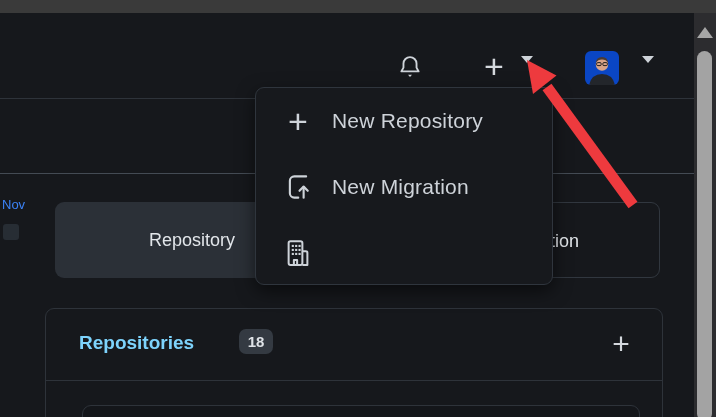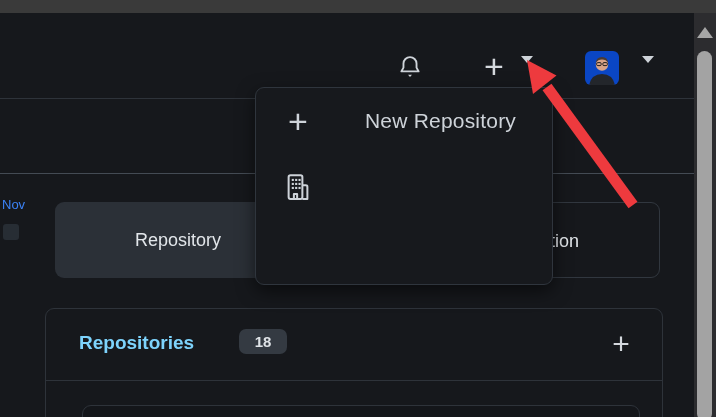--- a/index.html
+++ b/index.html
@@ -20,35 +20,35 @@
   .caret{width:0;height:0;border-left:6px solid transparent;border-right:6px solid transparent;border-top:7px solid #ced3d9;}
   .avatar-btn{left:585px;top:38px;width:34px;height:34px;border-radius:6px;overflow:hidden;}
   .avatar-caret{left:640px;top:50px;width:16px;height:10px;}
   
   .divider-2{position:absolute;left:0;top:173px;width:716px;height:1px;background:#444b54;z-index:1;}
   .month-label{position:absolute;left:2px;top:197px;font-size:13px;color:#3b82f6;z-index:1;}
   .checkbox{position:absolute;left:3px;top:224px;width:16px;height:16px;background:#272d34;border-radius:3px;z-index:1;}
   
   .tab{position:absolute;top:202px;height:76px;border-radius:9px;box-sizing:border-box;z-index:1;font-size:18px;color:#e2e6ea;cursor:pointer;}
   .tab-selected{left:55px;width:405px;background:#2b3037;}
-  .tab-selected .tab-label{position:absolute;left:80px;top:28px;text-align:center;}
+  .tab-selected .tab-label{position:absolute;left:94px;top:28px;text-align:center;}
   .tab-outline{left:420px;width:240px;background:transparent;border:1px solid #31373f;}
   .tab-outline .tab-label{position:absolute;right:80px;top:28px;}
   
   .panel{position:absolute;left:45px;top:308px;width:618px;height:120px;box-sizing:border-box;border:1px solid #2e333a;border-radius:9px 9px 0 0;background:#16181c;z-index:1;}
   .panel-header{position:absolute;left:0;top:0;width:100%;height:72px;border-bottom:1px solid #2e333a;box-sizing:border-box;}
   .panel-title{position:absolute;left:33px;top:23px;font-size:19px;font-weight:bold;color:#7dd3fc;}
-  .count-badge{position:absolute;left:193px;top:20px;min-width:18px;padding:4px 15px;background:#343a42;border-radius:7px;font-size:15px;font-weight:bold;color:#dfe3e7;text-align:center;}
+  .count-badge{position:absolute;left:193px;top:20px;min-width:18px;padding:4px 8px;background:#343a42;border-radius:7px;font-size:15px;font-weight:bold;color:#dfe3e7;text-align:center;}
   .panel-add{position:absolute;right:26px;top:14px;width:30px;height:42px;font-size:30px;font-weight:300;line-height:42px;text-align:center;color:#d4d8dd;background:none;border:none;padding:0;cursor:pointer;}
   .panel-searchbox{position:absolute;left:36px;top:96px;width:558px;height:40px;box-sizing:border-box;border:1px solid #2e333a;border-radius:9px;background:#14161a;}
   
   .dropdown{position:absolute;left:255px;top:87px;width:298px;height:198px;box-sizing:border-box;background:#17191d;border:1px solid #2f353d;border-radius:9px;box-shadow:0 6px 18px rgba(0,0,0,.55);z-index:10;}
   .dd-item{display:flex;align-items:center;height:66px;padding-left:26px;cursor:pointer;}
   .dd-icon{width:32px;height:32px;margin-right:18px;display:flex;align-items:center;justify-content:center;color:#ced3d9;}
-  .dd-label{font-size:21px;color:#ced3d9;letter-spacing:.2px;margin-left:33px;}
+  .dd-label{font-size:21px;color:#ced3d9;letter-spacing:.2px;}
   .dd-plus{font-size:34px;font-weight:300;line-height:32px;color:#ced3d9;}
   
   .scrollbar{position:absolute;right:0;top:13px;width:22px;height:404px;background:#2c2c2f;z-index:30;}
   .scroll-up{position:absolute;left:3px;top:14px;width:0;height:0;border-left:8px solid transparent;border-right:8px solid transparent;border-bottom:11px solid #a6a6a6;}
   .scroll-thumb{position:absolute;left:3px;top:38px;width:15px;height:370px;background:#a3a3a3;border-radius:8px;}
   
   .arrow-svg{position:absolute;left:0;top:0;width:716px;height:417px;z-index:40;pointer-events:none;}
 </style>
 </head>
 <body>
@@ -116,20 +116,30 @@
 
   <nav class="dropdown">
     <div class="dd-item">
       <span class="dd-icon">
         <span class="dd-plus">+</span>
       </span>
       <span class="dd-label">New Repository</span>
     </div>
     <div class="dd-item">
       <span class="dd-icon">
+        <svg width="30" height="30" viewBox="0 0 24 24" fill="none" stroke="#ced3d9" stroke-width="1.7" stroke-linecap="round" stroke-linejoin="round">
+          <path d="M18.5 3.5 H9 a3.5 3.5 0 0 0 -3.5 3.5 v10 a3.5 3.5 0 0 0 3.5 3.5 h3.2"></path>
+          <path d="M16.5 20.5 v-8.5"></path>
+          <path d="M13.2 15 l3.3 -3.3 l3.3 3.3"></path>
+        </svg>
+      </span>
+      <span class="dd-label">New Migration</span>
+    </div>
+    <div class="dd-item">
+      <span class="dd-icon">
         <svg width="30" height="30" viewBox="0 0 24 24" fill="none" stroke="#ced3d9" stroke-width="1.6" stroke-linejoin="round">
           <rect x="4.5" y="2.5" width="11" height="19" rx="1.5"></rect>
           <path d="M15.5 10.5 h2.8 a1.2 1.2 0 0 1 1.2 1.2 V21.5 h-4"></path>
           <g fill="#ced3d9" stroke="none">
             <rect x="7" y="5.5" width="1.7" height="1.7"></rect>
               <rect x="9.7" y="5.5" width="1.7" height="1.7"></rect>
               <rect x="12.4" y="5.5" width="1.7" height="1.7"></rect>
             <rect x="7" y="8.7" width="1.7" height="1.7"></rect>
               <rect x="9.7" y="8.7" width="1.7" height="1.7"></rect>
               <rect x="12.4" y="8.7" width="1.7" height="1.7"></rect>

